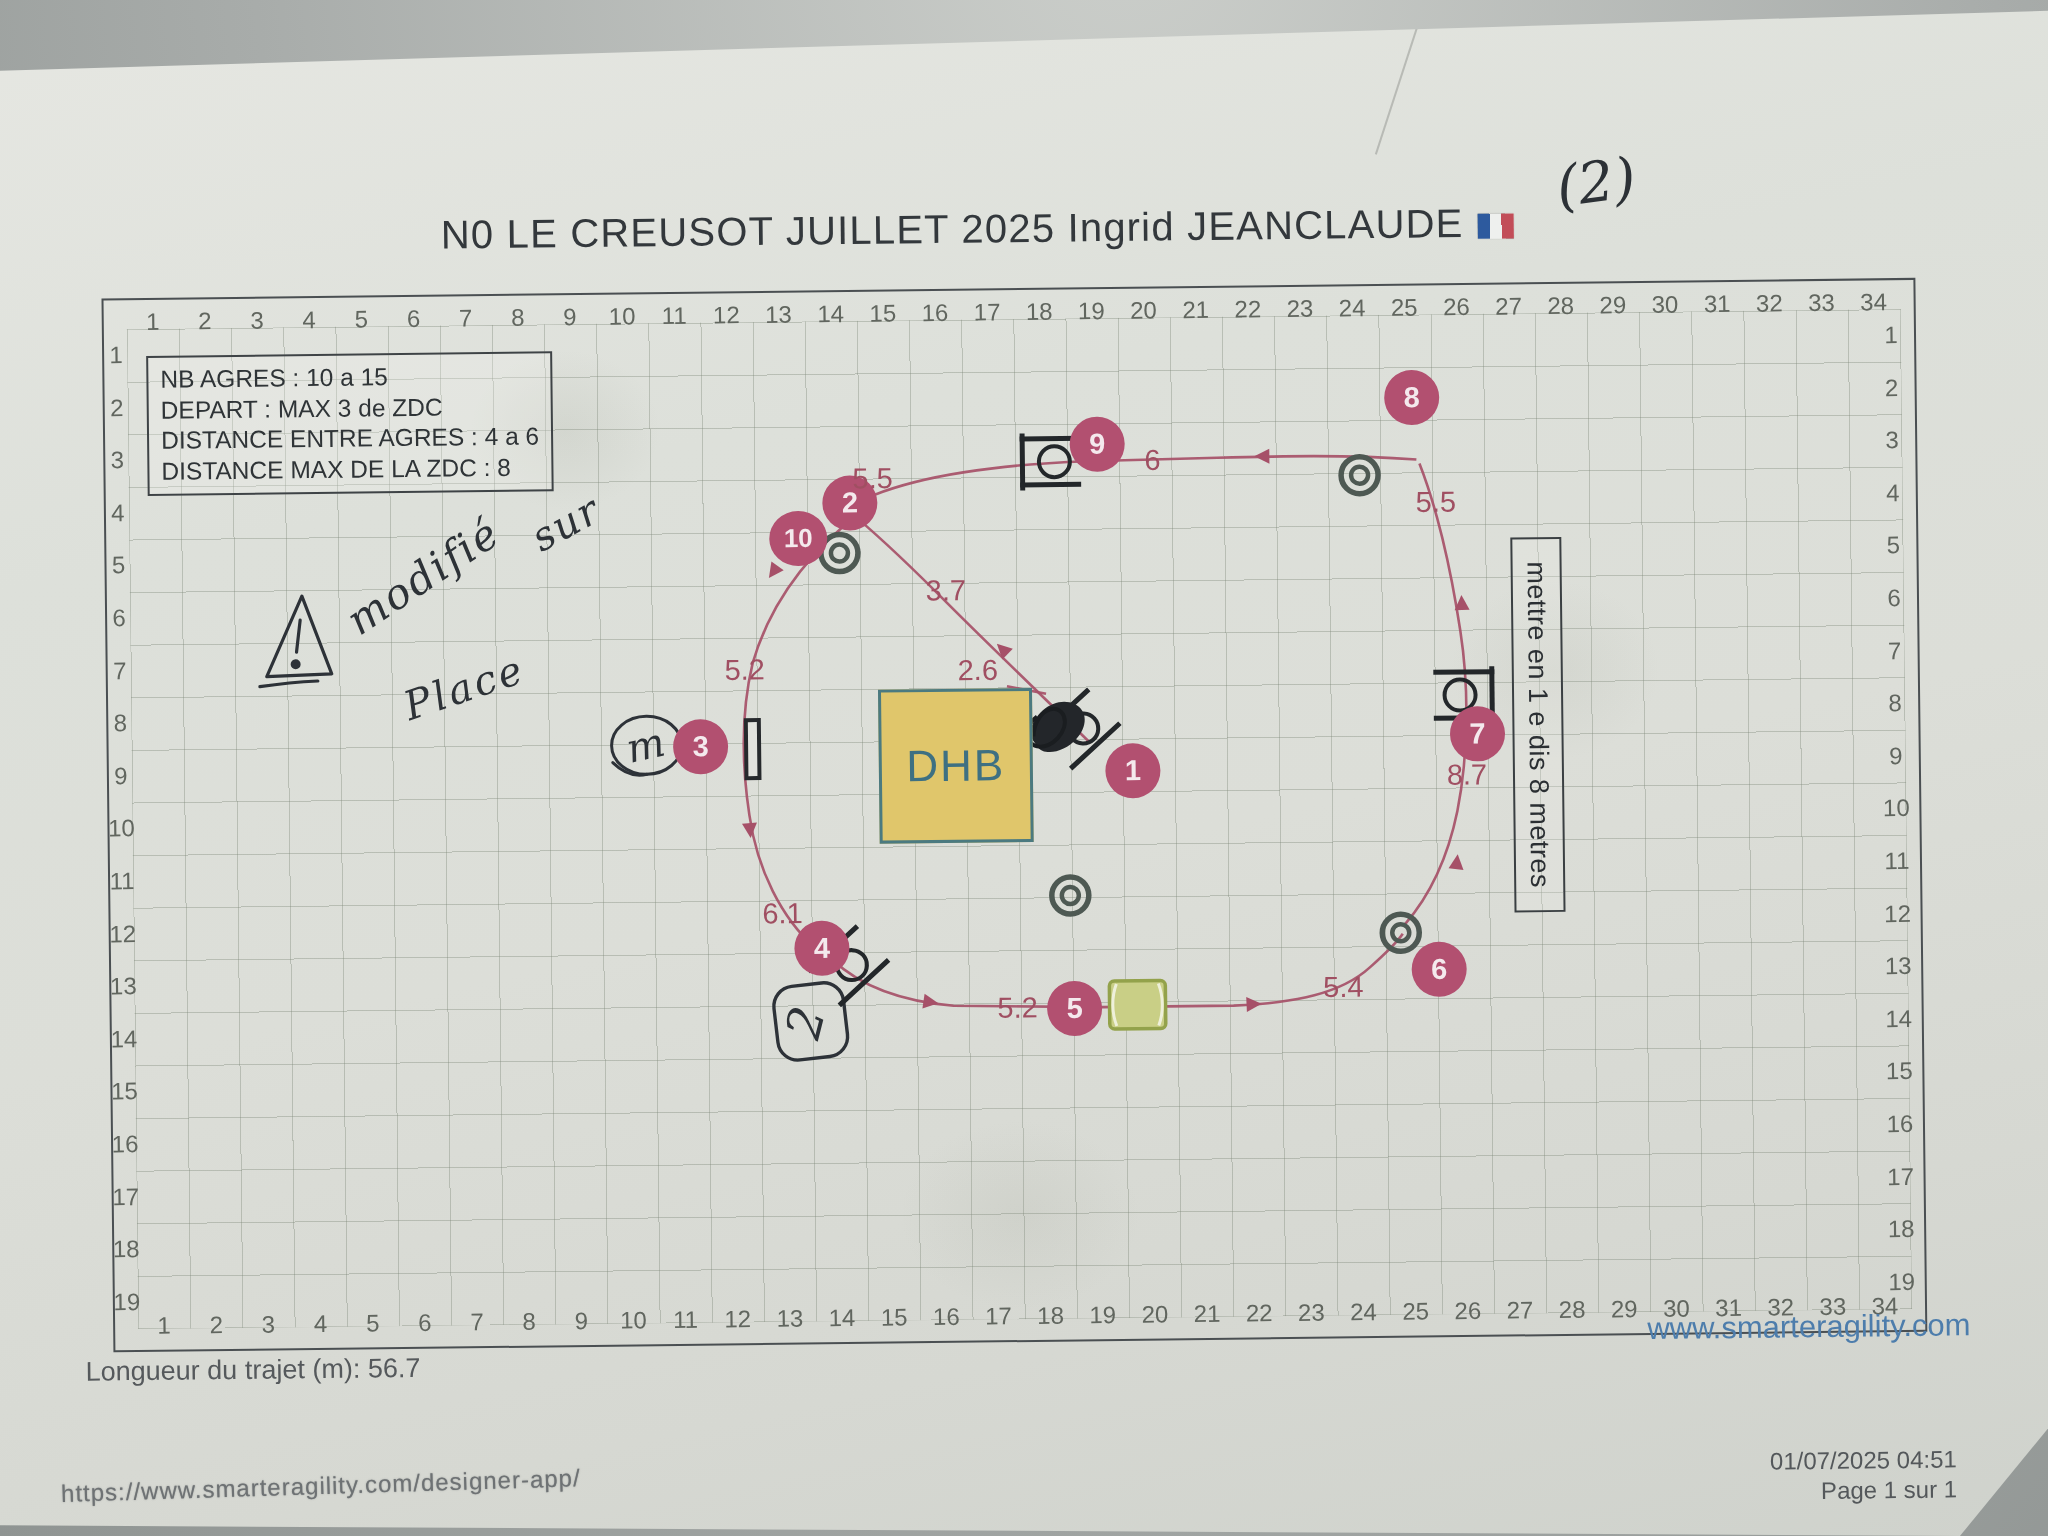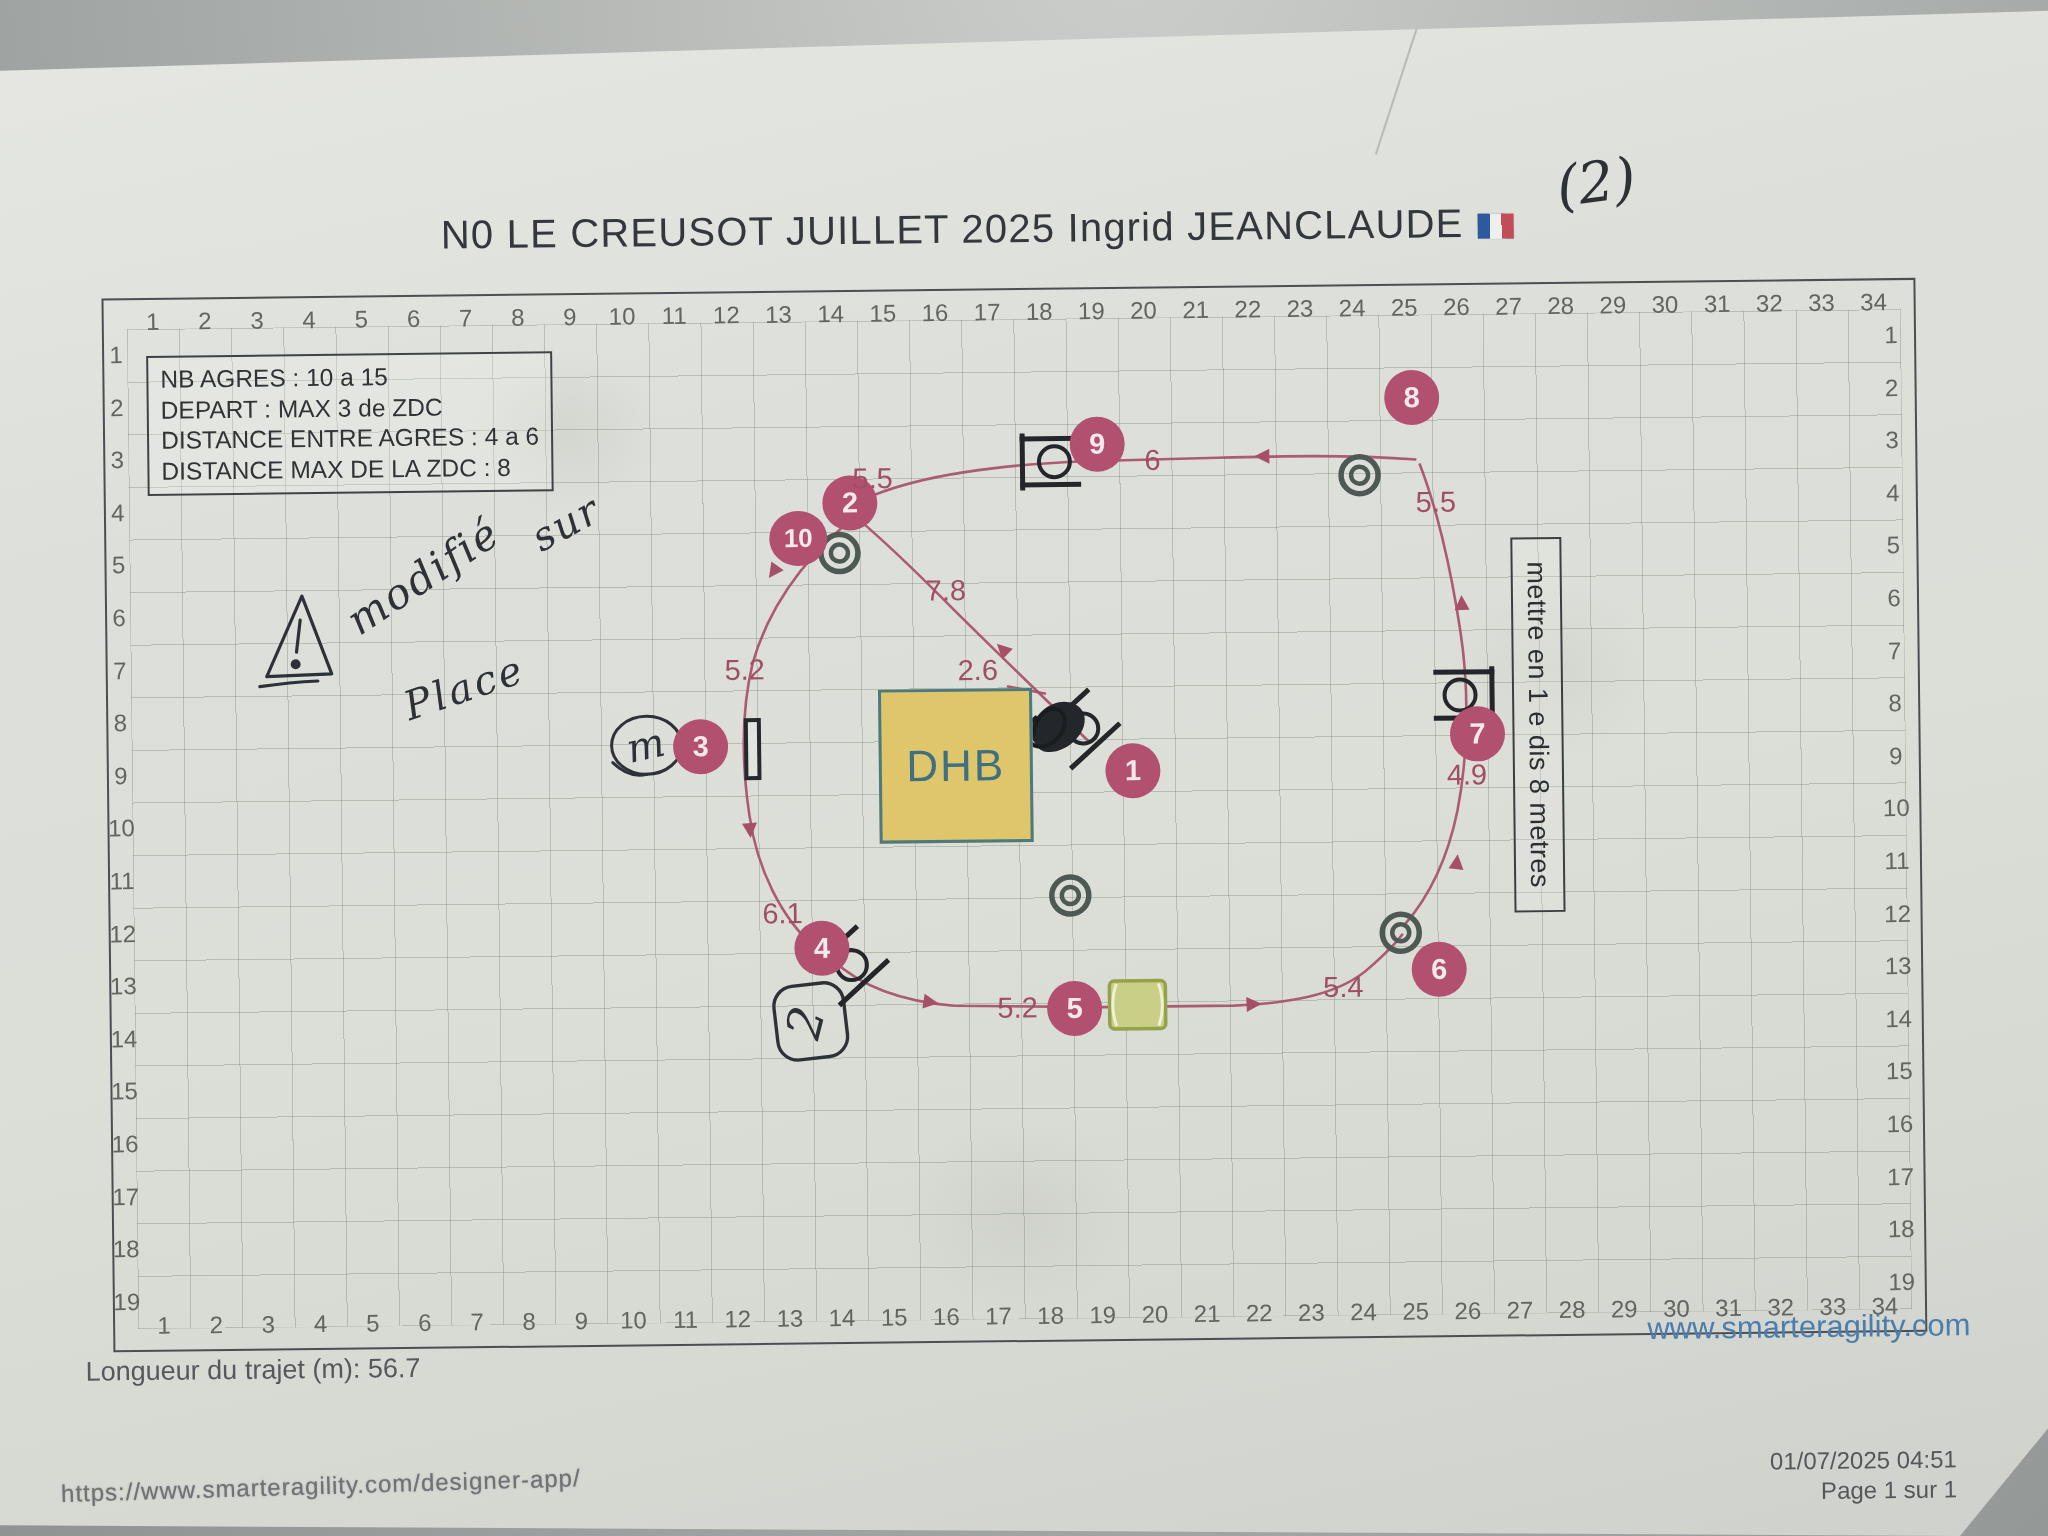--- a/index.html
+++ b/index.html
@@ -301,27 +301,27 @@
         <div class="obstacle-circle" style="left: 819px; top: 946px;">4</div>
         <div class="obstacle-circle" style="left: 1071px; top: 1009px;">5</div>
         <div class="obstacle-circle" style="left: 1436px; top: 974px;">6</div>
         <div class="obstacle-circle" style="left: 1477px; top: 739px;">7</div>
         <div class="obstacle-circle" style="left: 1415px; top: 402px;">8</div>
         <div class="obstacle-circle" style="left: 1100px; top: 445px;">9</div>
         <div class="obstacle-circle" style="left: 800px; top: 536px; font-size: 26px; width: 58px;">10</div>
         <div class="distance-label" style="left: 875px; top: 477px;">5.5</div>
         <div class="distance-label" style="left: 1155px; top: 462px;">6</div>
         <div class="distance-label" style="left: 1438px; top: 507px;">5.5</div>
-        <div class="distance-label" style="left: 947px; top: 590px;">7.8</div>
+        <div class="distance-label" style="left: 947px; top: 590px;">3.7</div>
         <div class="distance-label" style="left: 978px; top: 670px;">2.6</div>
         <div class="distance-label" style="left: 745px; top: 667px;">5.2</div>
         <div class="distance-label" style="left: 780px; top: 911px;">6.1</div>
         <div class="distance-label" style="left: 1014px; top: 1008px;">5.2</div>
         <div class="distance-label" style="left: 1340px; top: 991px;">5.4</div>
-        <div class="distance-label" style="left: 1466px; top: 780px;">4.9</div>
+        <div class="distance-label" style="left: 1466px; top: 780px;">8.7</div>
       </div>
 
     <div class="hw-line" style="left:338px;top:545px;font-size:42px;transform:rotate(-33deg);letter-spacing:2px;">modifié</div>
     <div class="hw-line" style="left:532px;top:495px;font-size:40px;transform:rotate(-28deg);letter-spacing:2px;">sur</div>
     <div class="hw-line" style="left:402px;top:658px;font-size:40px;transform:rotate(-18deg);letter-spacing:3px;">Place</div>
     <div class="hw-line" style="left:626px;top:718px;font-size:40px;transform:rotate(-12deg);">m</div>
     <div class="hw-line" style="left:786px;top:992px;font-size:48px;transform:rotate(-75deg);">2</div>
 
     <div class="footer-length">Longueur du trajet (m): 56.7</div>
     <div class="footer-site">www.smarteragility.com</div>

